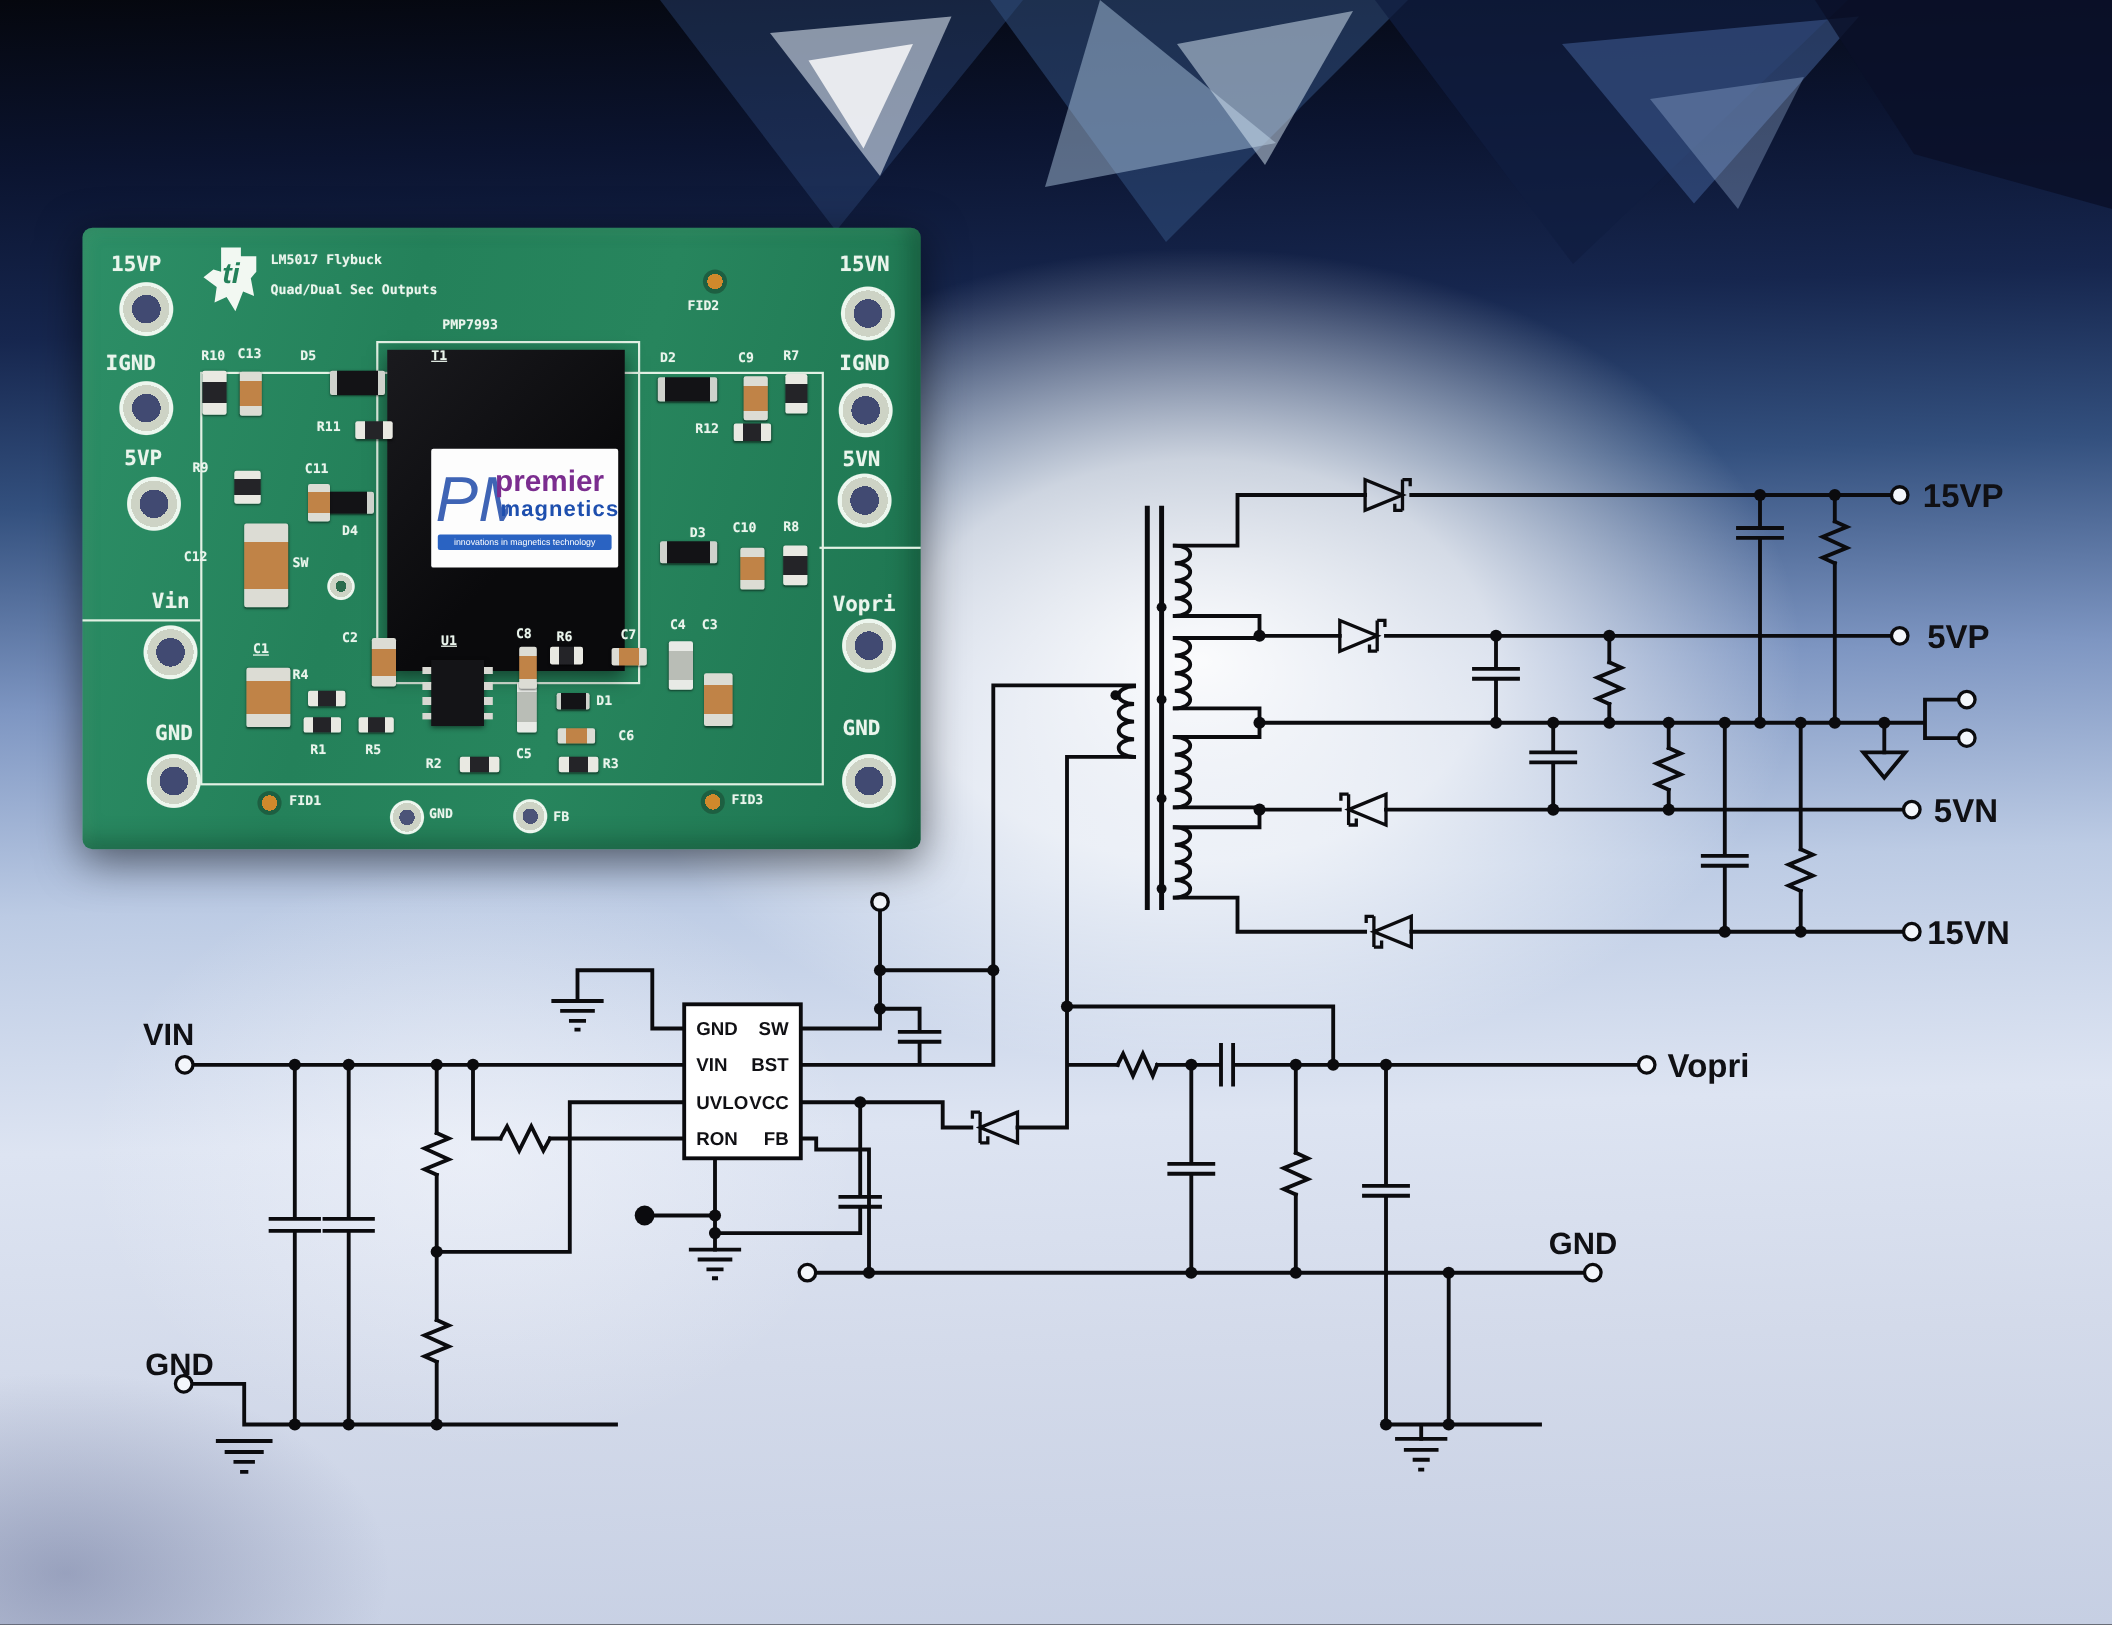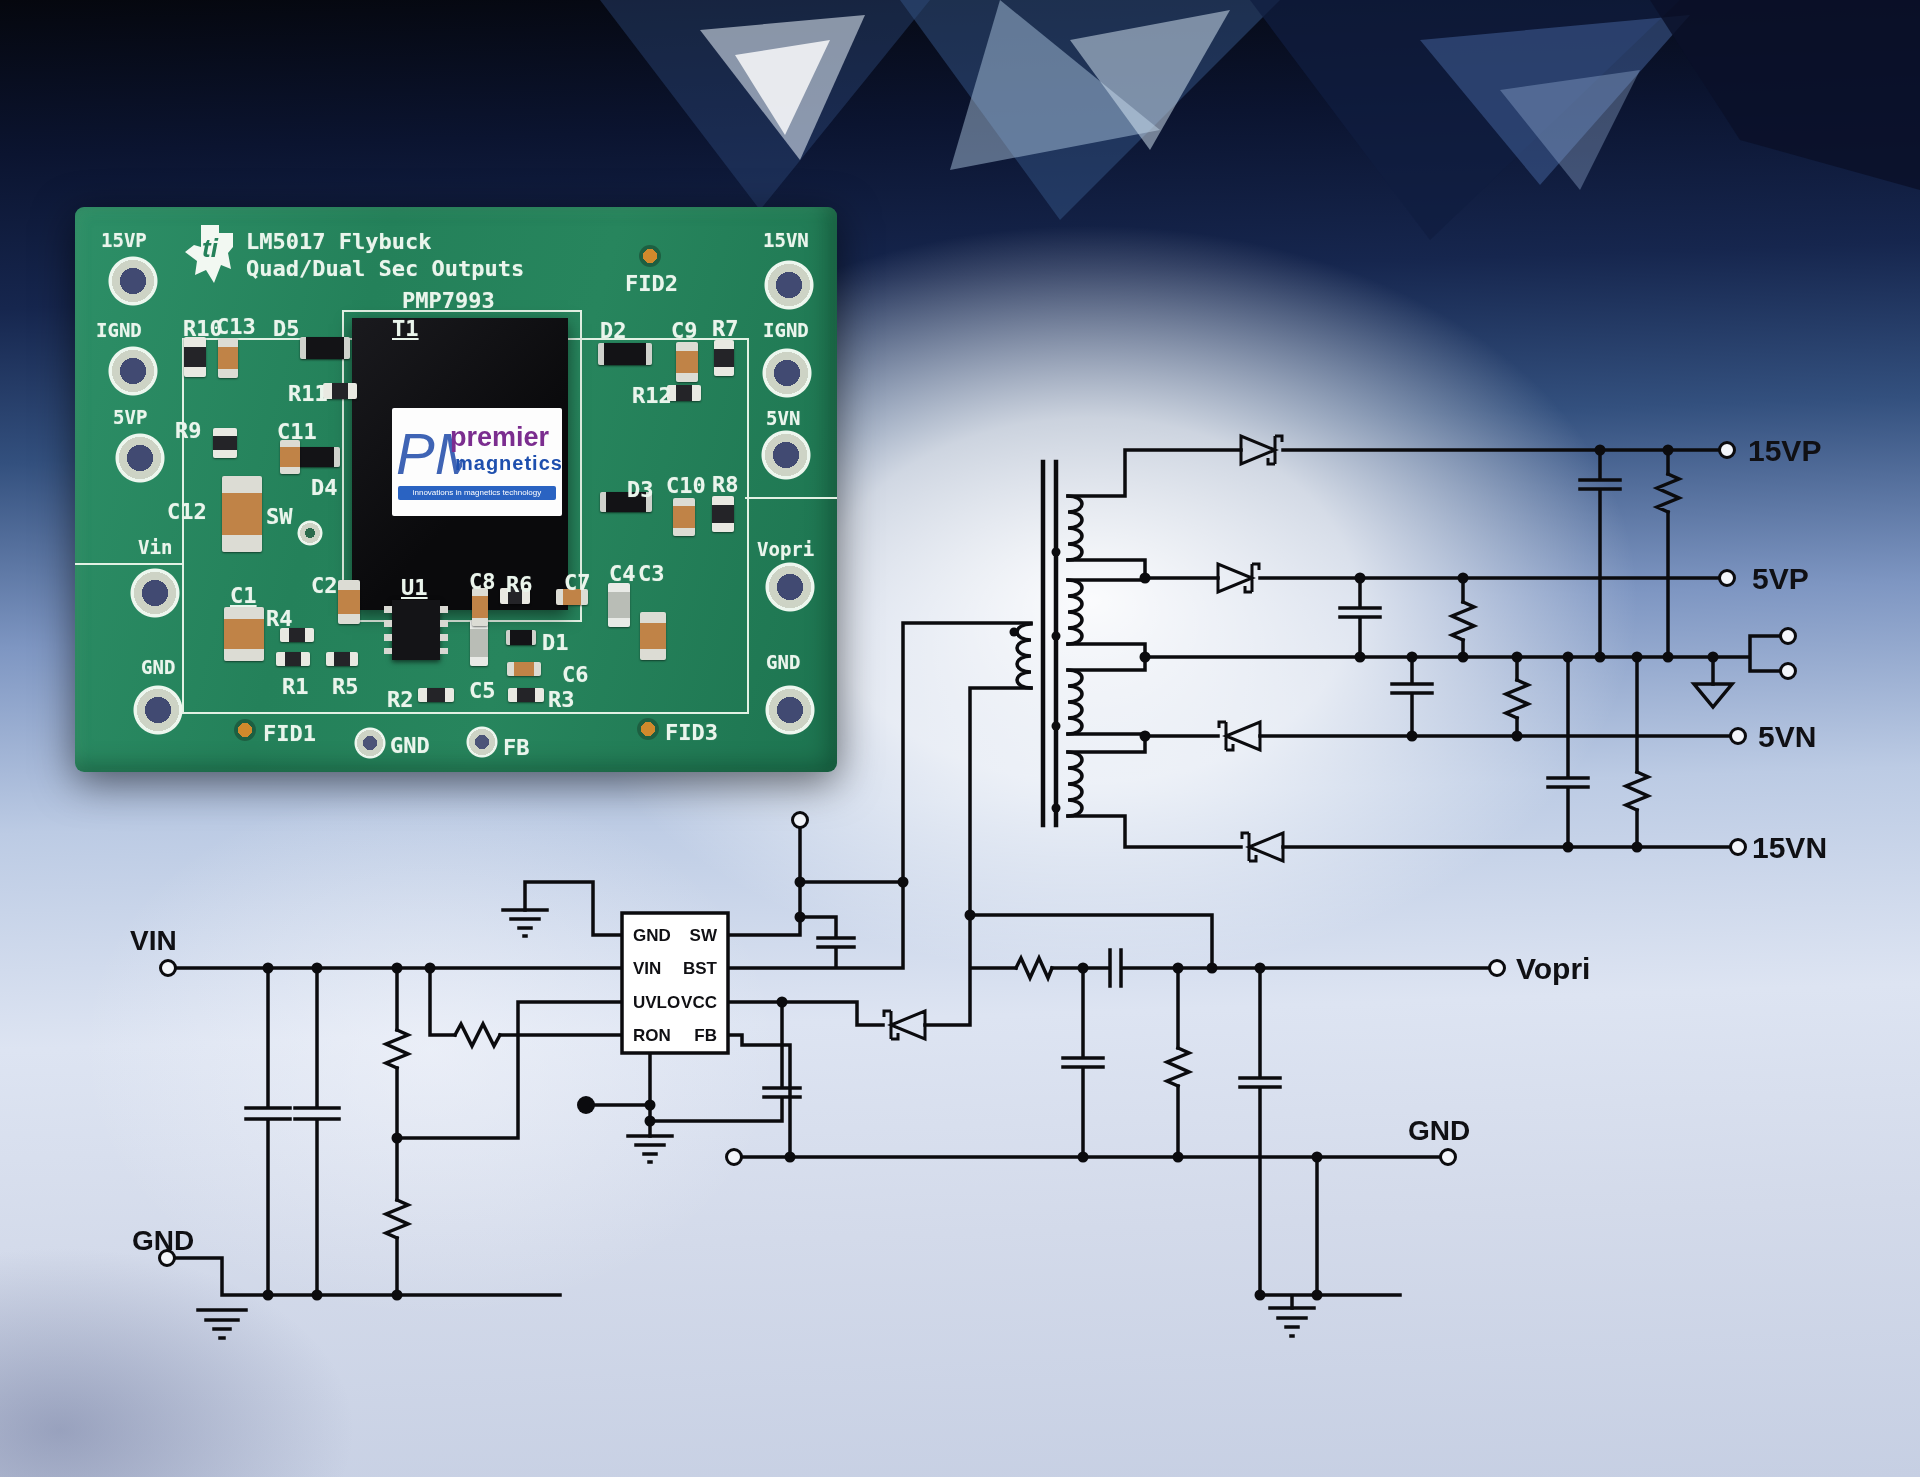--- a/index.html
+++ b/index.html
@@ -19,21 +19,21 @@
       background:radial-gradient(ellipse 420px 260px at 60px 1430px,rgba(90,100,140,.45),rgba(0,0,0,0) 70%);}
   svg text{font-family:"Liberation Sans",sans-serif;}
   .schlbl{font-weight:bold;font-size:30px;fill:#101014;}
   .schlbl-sm{font-weight:bold;font-size:28px;fill:#101014;}
   .icpin{font-weight:bold;font-size:17px;fill:#101014;}
   
   .pcb{position:absolute;left:75px;top:207px;width:762px;height:565px;
        background:linear-gradient(105deg,#2d8f67 0%,#24815a 35%,#27855d 60%,#1d7450 100%);
        border-radius:9px;box-shadow:0 10px 40px rgba(0,0,0,.55), inset -8px -6px 22px rgba(0,30,15,.35), inset 4px 4px 14px rgba(160,255,200,.12);}
   .silk{position:absolute;color:#eaf5ec;font-family:"DejaVu Sans Mono","Liberation Mono",monospace;
-        font-weight:bold;font-size:22px;white-space:nowrap;text-shadow:0 0 1px rgba(255,255,255,.4);}
+        font-weight:bold;font-size:12px;white-space:nowrap;text-shadow:0 0 1px rgba(255,255,255,.4);}
   .padlbl{font-size:19px;}
   .silkbox{position:absolute;border:2px solid #e2f1e4;}
   .silkline{position:absolute;border-top:2px solid #e2f1e4;}
   .hole{position:absolute;width:54px;height:54px;border-radius:50%;
         background:radial-gradient(circle,#414a72 0 13px,#cdd3c5 13px 21px,#edf6ee 21px 24px,rgba(0,0,0,0) 25px);}
   .via{position:absolute;width:34px;height:34px;border-radius:50%;
         background:radial-gradient(circle,#4c5478 0 7px,#cdd3c5 7px 13px,#edf6ee 13px 15px,rgba(0,0,0,0) 16px);}
   .via-s{position:absolute;width:26px;height:26px;border-radius:50%;
         background:radial-gradient(circle,#2a6b4c 0 5px,#cdd3c5 5px 10px,#edf6ee 10px 12px,rgba(0,0,0,0) 13px);}
   .fid{position:absolute;width:22px;height:22px;border-radius:50%;

